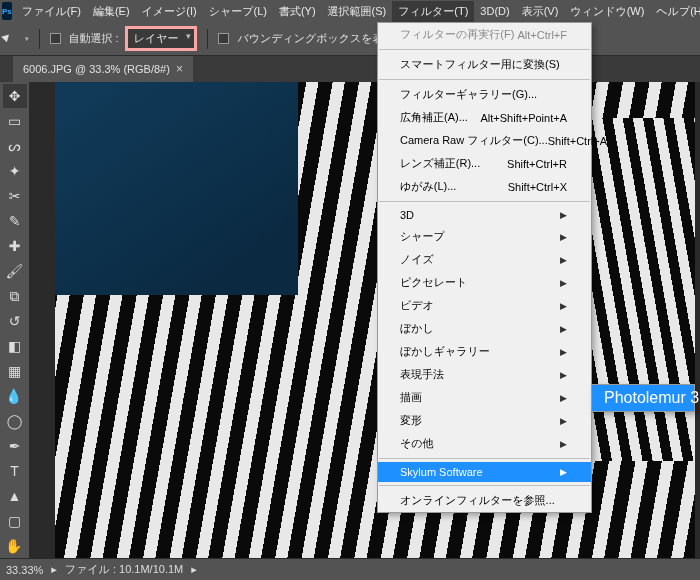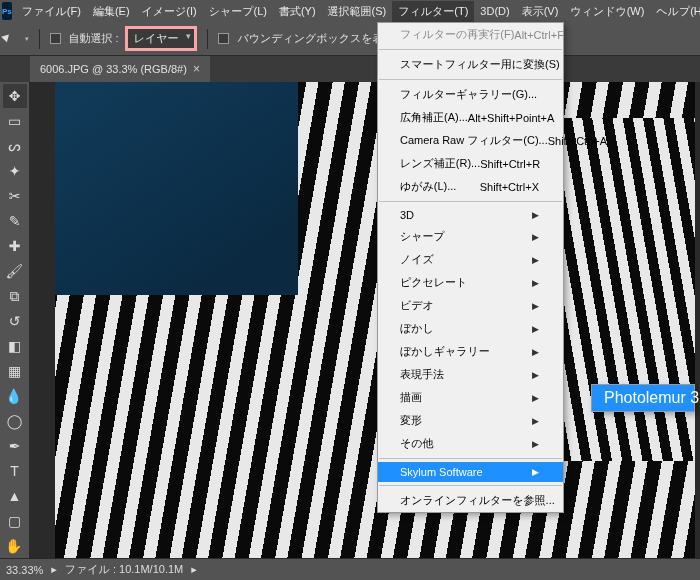--- a/index.html
+++ b/index.html
@@ -15,21 +15,21 @@
   .optbar { background: #535353; height: 34px; display: flex; align-items: center; padding: 0 2px; border-bottom: 1px solid #2a2a2a; gap: 6px; }
   .movetool-icon { display:inline-block; width:14px;height:14px;position:relative;}
   .movetool-icon::before{content:"";position:absolute;top:1px;left:1px;width:0;height:0;border-left:7px solid #e0e0e0;border-bottom:4px solid transparent;border-top:4px solid transparent;transform:rotate(-45deg);}
   .chev{font-size:7px;color:#bbb;margin-left:3px;}
   .divider{width:1px;height:20px;background:#2a2a2a;margin:0 4px;}
   .checkbox{width:11px;height:11px;border:1px solid #999;display:inline-block;background:#3a3a3a;margin-right:2px;vertical-align:middle;}
   .select{background:#3a3a3a;border:3px solid #fca5a5;padding:2px 16px 2px 6px;color:#e0e0e0;position:relative;font-size:11px;}
   .select::after{content:"▾";position:absolute;right:4px;top:2px;font-size:9px;color:#bbb;}
   
   
-  .tabbar { background: #3a3a3a; height: 26px; display:flex; align-items:stretch; padding-left:30px;}
+  .tabbar { background: #3a3a3a; height: 26px; display:flex; align-items:stretch; padding-left:13px;}
   .tab { background:#535353; color:#e0e0e0; padding:5px 10px; font-size:11px; display:flex;align-items:center;gap:6px;}
   .tab .close{color:#ccc;font-size:12px;}
   
   
   .main { display:flex; height: calc(580px - 22px - 34px - 26px - 22px); }
   .toolbar { background:#535353; width:30px; display:flex; flex-direction:column; align-items:center;padding-top:2px;gap:1px;border-right:1px solid #2a2a2a;}
   .tool { width:24px;height:24px;display:flex;align-items:center;justify-content:center;color:#ddd;font-size:14px;cursor:default;position:relative;}
   .tool.sel{background:#3a3a3a;}
   .canvas{flex:1;background:#2a2a2a;display:flex;align-items:center;justify-content:center;overflow:hidden;position:relative;}
   
@@ -42,21 +42,21 @@
   transform:translate(10px,4px);
   }
   .zebra::before{content:"";position:absolute;top:0;left:0;right:62%;bottom:56%;background:linear-gradient(145deg,#103a58 10%,#0b2a42 80%);}
   .zebra::after{content:"";position:absolute;top:8%;right:0;width:24%;height:70%;background:repeating-linear-gradient(80deg,#0a0a0a 0 10px,#e8e8e8 10px 20px);}
   
   
   .statusbar{background:#535353;height:22px;display:flex;align-items:center;padding:2px 6px;font-size:11px;color:#ddd;border-top:1px solid #2a2a2a;}
   .statusbar .sep{margin:0 8px;}
   
   
-  .popup{position:absolute;top:22px;left:377px;width:187px;background:#f0f0f0;color:#000;border:1px solid #9a9a9a;box-shadow:3px 3px 6px rgba(0,0,0,0.3);font-size:11px;z-index:10;}
+  .popup{position:absolute;top:22px;left:377px;width:215px;background:#f0f0f0;color:#000;border:1px solid #9a9a9a;box-shadow:3px 3px 6px rgba(0,0,0,0.3);font-size:11px;z-index:10;}
   .popup-row{padding:4px 24px 4px 22px;display:flex;justify-content:space-between;align-items:center;white-space:nowrap;}
   .popup-row.hov{background:#1e90ff;color:#fff;}
   .popup-row .arr{font-size:9px;color:#333;}
   .popup-row.hov .arr{color:#fff;}
   .popup-hr{height:1px;background:#c0c0c0;margin:3px 1px;}
   .popup-row.dim{color:#888;}
   
   .submenu{position:absolute;top:384px;left:591px;width:104px;background:#f0f0f0;color:#000;border:1px solid #9a9a9a;box-shadow:3px 3px 6px rgba(0,0,0,0.3);font-size:16px;z-index:11;}
   .submenu .popup-row{padding:4px 12px;}
 </style>

